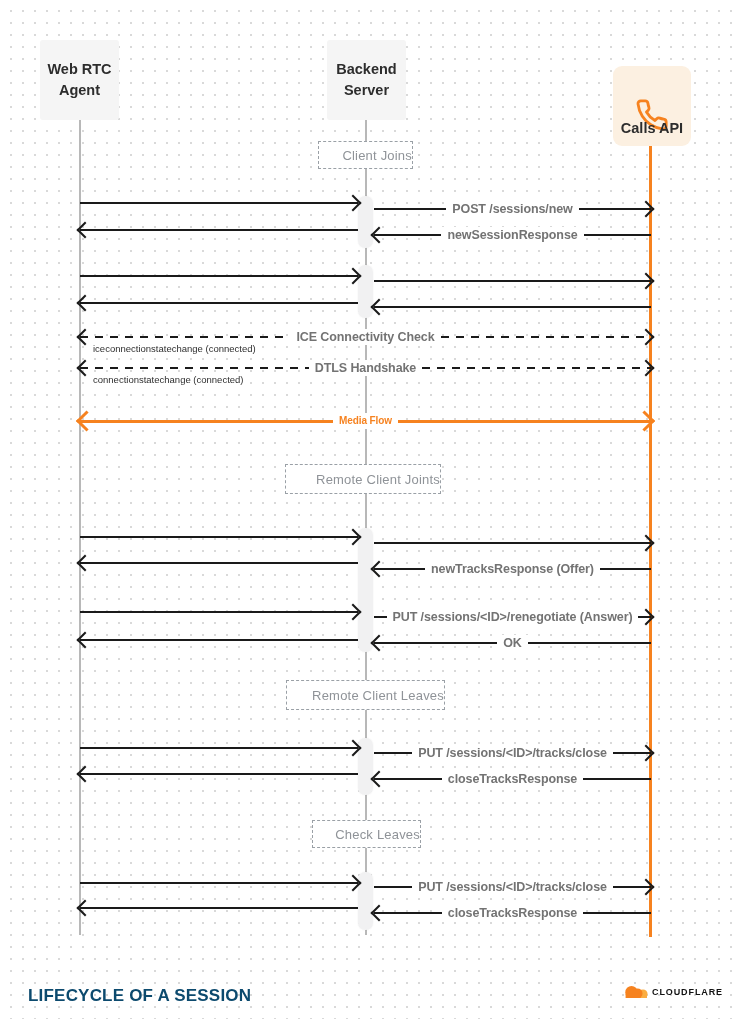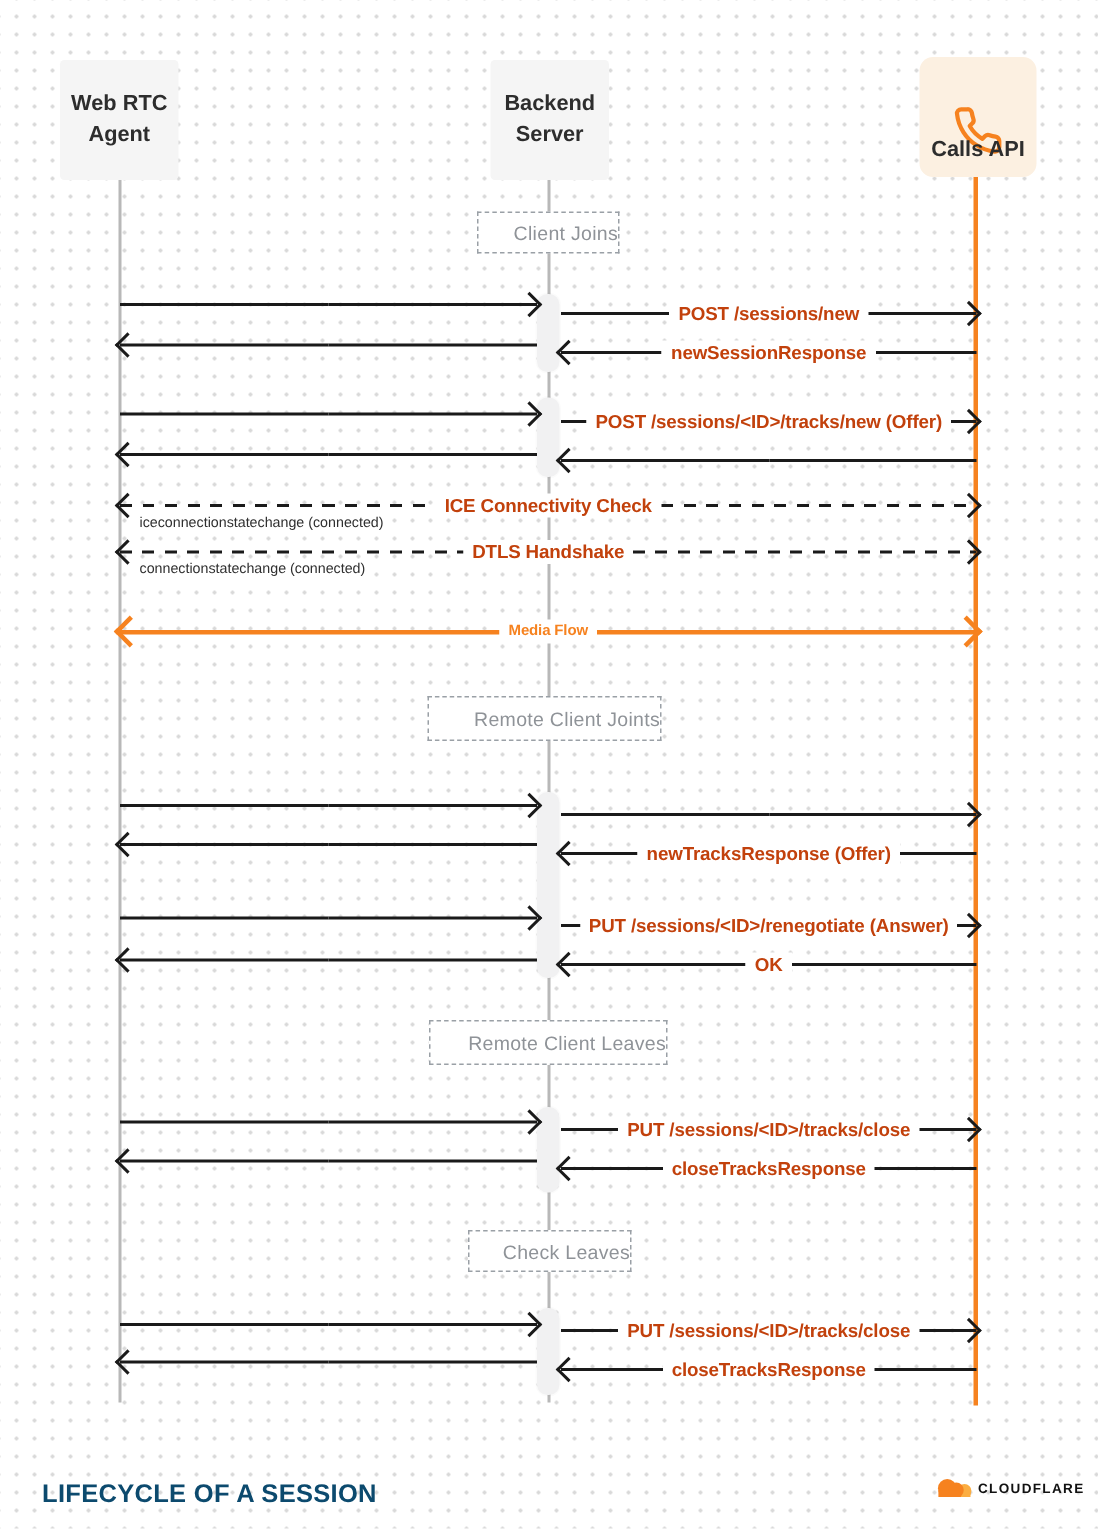--- a/index.html
+++ b/index.html
@@ -9,29 +9,29 @@
     background-color:#ffffff;
     background-image:radial-gradient(circle, #d9d9d9 1.1px, transparent 1.3px);
     background-size:12px 12px;background-position:5px 5px;
     --accent:#F6821F;--arrow:#1a1a1a;
   }
   .lifeline{position:absolute;top:120px;height:815px;width:2px;background:#b8b8b8;z-index:1;}
   .lifeline.orange{background:var(--accent);width:3px;top:118px;height:819px;}
   .actor{position:absolute;top:40px;height:80px;background:#f5f5f5;border-radius:3px;
     display:flex;align-items:center;justify-content:center;text-align:center;
     font-weight:700;font-size:14.5px;line-height:1.45;color:#2d2d2d;white-space:pre-line;z-index:3;}
-  .actor.calls{background:#fcf0e1;border-radius:9px;flex-direction:column;gap:5px;padding-top:4px;box-sizing:border-box;}
+  .actor.calls{background:#fcf0e1;border-radius:9px;flex-direction:column;gap:5px;padding-top:4px;box-sizing:border-box;margin-top:28px;}
   .actor.calls .actor-label{font-size:14.5px;}
   .bar{position:absolute;left:358px;width:15px;background:#f1f1f2;border-radius:7px;z-index:4;box-shadow:0 0 0 1px rgba(0,0,0,0.015);}
   .phase{position:absolute;z-index:6;background:#ffffff;border:1.6px dashed #9aa0a6;color:#8f9398;
     display:flex;align-items:center;justify-content:flex-end;font-size:13px;font-weight:500;
     letter-spacing:0.2px;box-sizing:border-box;white-space:nowrap;}
   .msg{position:absolute;height:16px;display:flex;align-items:center;z-index:5;}
   .msg::before,.msg::after{content:"";flex:1 1 0;min-width:0;border-top:2.5px solid var(--arrow);}
-  .msg .lbl{flex:0 0 auto;padding:0 6px;font-weight:700;font-size:12.5px;color:#c2410c;
+  .msg .lbl{flex:0 0 auto;padding:0 6px;font-weight:700;font-size:12.5px;color:#737373;
     background:#fff;white-space:nowrap;line-height:16px;letter-spacing:-0.1px;}
   .head{position:absolute;width:10px;height:10px;border-top:2.5px solid var(--arrow);
     border-right:2.5px solid var(--arrow);top:50%;z-index:2;background:transparent;}
   .head.r{right:-1px;transform:translateY(-50%) rotate(45deg);}
   .head.l{left:-1px;transform:translateY(-50%) rotate(-135deg);}
   .msg.dashed::before,.msg.dashed::after{border-top:none;height:2.5px;align-self:center;
     background:repeating-linear-gradient(90deg,var(--arrow) 0 8px,transparent 8px 15px);}
   .msg.orange::before,.msg.orange::after{border-top:3px solid var(--accent);}
   .msg.orange .lbl{color:var(--accent);font-size:10px;}
   .msg.orange .head{border-color:var(--accent);width:12px;height:12px;border-width:3px;}
@@ -95,21 +95,20 @@
   <span class="head l"></span>
 </div>
 <div class="msg" style="top:222px;left:80px;width:278px">
     <span class="head l"></span>
   </div>
 
 <div class="msg" style="top:268px;left:80px;width:278px">
     <span class="head r"></span>
   </div>
 <div class="msg" style="top:273px;left:374px;width:277px">
-  <span class="lbl">POST /sessions/&lt;ID&gt;/tracks/new (Offer)</span>
   <span class="head r"></span>
 </div>
 <div class="msg" style="top:299px;left:374px;width:277px">
   <span class="head l"></span>
 </div>
 <div class="msg" style="top:295px;left:80px;width:278px">
     <span class="head l"></span>
   </div>
 
 <div class="msg dashed" style="top:329px;left:80px;width:571px">

